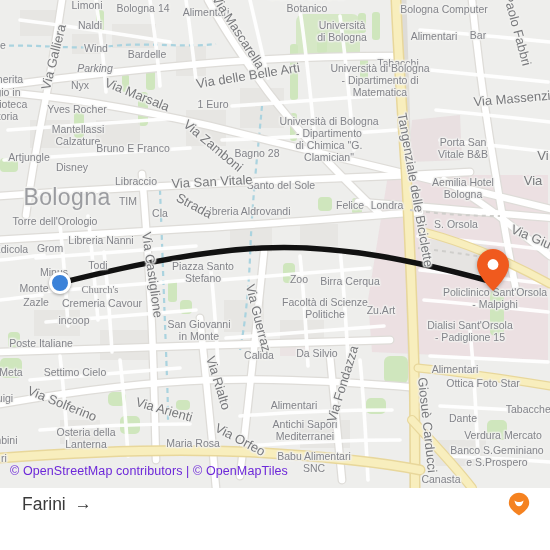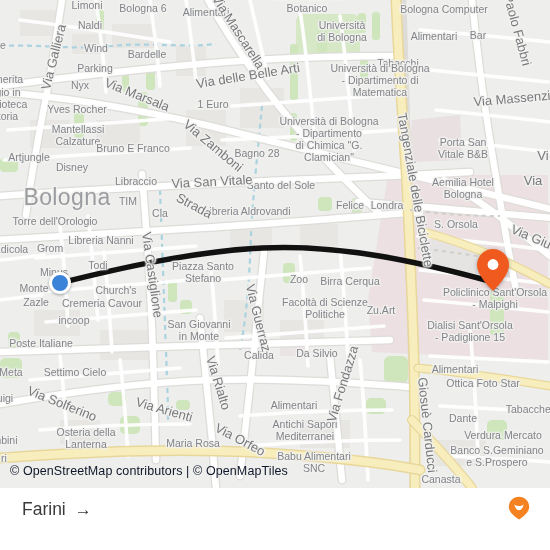--- a/index.html
+++ b/index.html
@@ -75,33 +75,33 @@
     letter-spacing: .2px;
     cursor: pointer;
     box-shadow: 0 1px 2px rgba(0,0,0,.18);
   }
 
   
   #attribution {
     position: absolute;
     left: 10px; top: 464px;
     font-size: 12.5px;
-    color: #0f172a;
+    color: #6d28d9;
     letter-spacing: .1px;
     white-space: nowrap;
   }
 
   
   #footer {
     position: absolute;
     left: 0; top: 488px;
     width: 550px; height: 48px;
     background: #ffffff;
     display: flex;
-    align-items: flex-end;
+    align-items: center;
     padding: 0 20px 16px 22px;
   }
   #route-summary {
     display: flex; align-items: center;
     gap: 9px;
     font-size: 17.5px;
     color: #3a3a3a;
     white-space: nowrap;
   }
   #route-summary .arrow { font-size: 17px; color: #3a3a3a; }
@@ -295,33 +295,33 @@
       <g stroke="#cfcecb" fill="none" stroke-width="2" stroke-dasharray="4 4">
         <path d="M410,210 C440,214 470,216 500,216"></path>
         <path d="M418,248 C450,252 480,256 512,262"></path>
       </g>
 
       <path d="M60,283 C120,268 190,252 262,248 C340,244 420,262 493,282" fill="none" stroke="#111111" stroke-width="5.5" stroke-linecap="round"></path>
     </svg>
 
     <div id="map-labels">
         <div class="lbl poi" style="left: 87px; top: 5px;">Limoni</div>
-        <div class="lbl poi" style="left: 143px; top: 8px;">Bologna 6</div>
+        <div class="lbl poi" style="left: 143px; top: 8px;">Bologna 14</div>
         <div class="lbl poi" style="left: 444px; top: 9px;">Bologna Computer</div>
         <div class="lbl poi" style="left: 206px; top: 12px;">Alimentari</div>
         <div class="lbl poi" style="left: 307px; top: 2px;">Giardini dell'Orto
 Botanico</div>
         <div class="lbl poi" style="left: 90px; top: 25px;">Naldi</div>
         <div class="lbl poi" style="left: 342px; top: 31px;">Università
 di Bologna</div>
         <div class="lbl poi" style="left: 434px; top: 36px;">Alimentari</div>
         <div class="lbl poi" style="left: 478px; top: 35px;">Bar</div>
         <div class="lbl poi" style="left: 96px; top: 48px;">Wind</div>
         <div class="lbl poi" style="left: 147px; top: 54px;">Bardelle</div>
-        <div class="lbl poi" style="left: 95px; top: 68px;">Parking</div>
+        <div class="lbl poi" style="left: 95px; top: 68px; font-style: italic;">Parking</div>
         <div class="lbl poi" style="left: 398px; top: 63px;">Tabacchi</div>
         <div class="lbl poi" style="left: 380px; top: 80px;">Università di Bologna
 - Dipartimento di
 Matematica</div>
         <div class="lbl poi" style="left: 80px; top: 85px;">Nyx</div>
         <div class="lbl poi" style="left: 77px; top: 109px;">Yves Rocher</div>
         <div class="lbl poi" style="left: 213px; top: 104px;">1 Euro</div>
         <div class="lbl poi" style="left: 78px; top: 135px;">Mantellassi
 Calzature</div>
         <div class="lbl poi" style="left: 329px; top: 139px;">Università di Bologna
@@ -348,21 +348,21 @@
         <div class="lbl poi" style="left: 247px; top: 211px;">Libreria Aldrovandi</div>
         <div class="lbl poi" style="left: 11px; top: 249px;">Edicola</div>
         <div class="lbl poi" style="left: 50px; top: 248px;">Grom</div>
         <div class="lbl poi" style="left: 98px; top: 265px;">Todi</div>
         <div class="lbl poi" style="left: 54px; top: 272px;">Minus</div>
         <div class="lbl poi" style="left: 203px; top: 272px;">Piazza Santo
 Stefano</div>
         <div class="lbl poi" style="left: 299px; top: 279px;">Zoo</div>
         <div class="lbl poi" style="left: 350px; top: 281px;">Birra Cerqua</div>
         <div class="lbl poi" style="left: 34px; top: 288px;">Monte</div>
-        <div class="lbl poi" style="left: 116px; top: 290px;">Church's</div>
+        <div class="lbl poi" style="left: 100px; top: 290px; font-family: Liberation Serif, serif;">Church's</div>
         <div class="lbl poi" style="left: 495px; top: 298px;">Policlinico Sant'Orsola
 - Malpighi</div>
         <div class="lbl poi" style="left: 36px; top: 302px;">Zazle</div>
         <div class="lbl poi" style="left: 102px; top: 303px;">Cremeria Cavour</div>
         <div class="lbl poi" style="left: 325px; top: 308px;">Facoltà di Scienze
 Politiche</div>
         <div class="lbl poi" style="left: 381px; top: 310px;">Zu.Art</div>
         <div class="lbl poi" style="left: 74px; top: 320px;">incoop</div>
         <div class="lbl poi" style="left: 199px; top: 330px;">San Giovanni
 in Monte</div>

